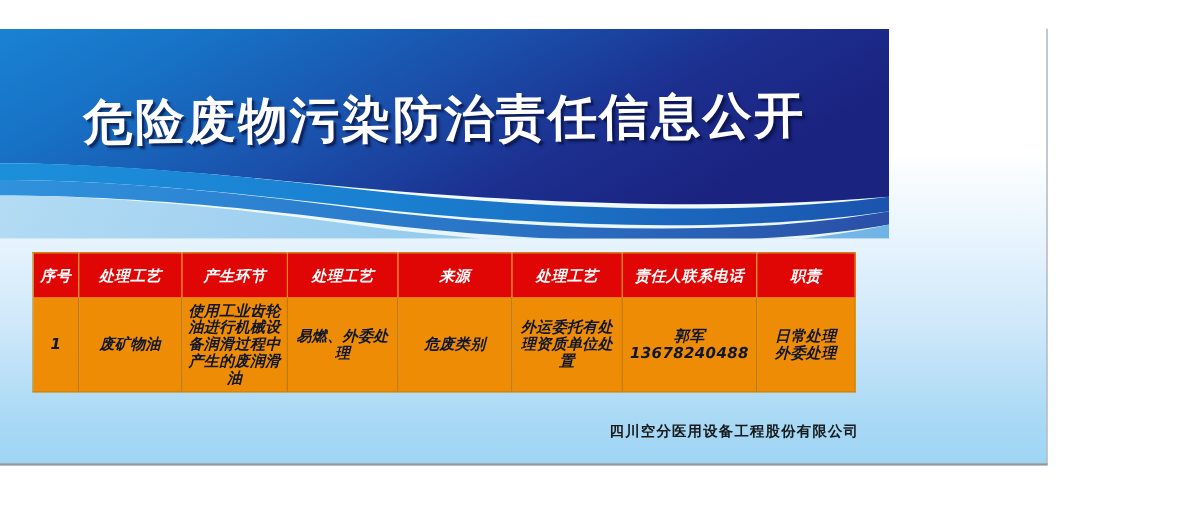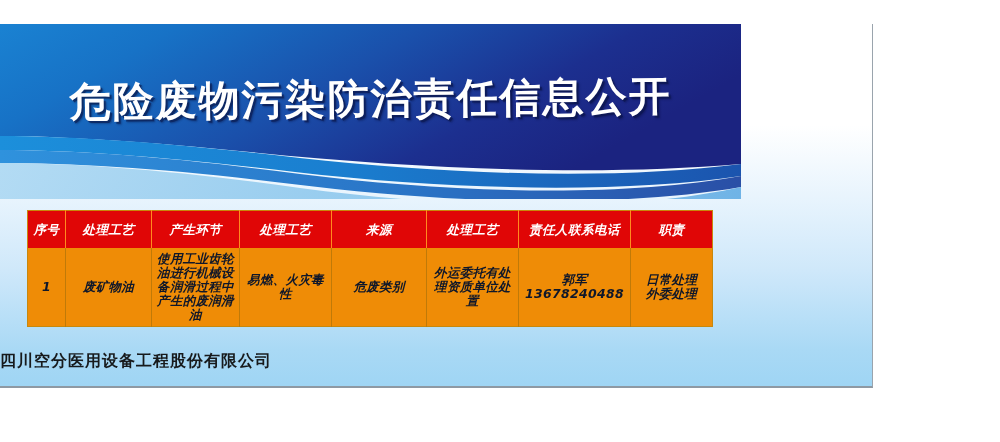--- a/index.html
+++ b/index.html
@@ -117,22 +117,22 @@
   .col-duty  { width: 82px; }
 
   .cell-wrap { display: block; white-space: pre-line; }
 
   
   #company-name {
     position: absolute;
     left: 0px;
     top: 327px;
     width: 716px;
-    text-align: left;
-    font-size: 16px;
+    text-align: right;
+    font-size: 12px;
     font-weight: bold;
     color: #171a1c;
     letter-spacing: 1px;
     white-space: nowrap;
   }
 </style>
 </head>
 <body>
 
 <div id="poster">
@@ -209,21 +209,21 @@
         <td>
             <span class="cell-wrap">1</span>
           </td>
         <td>
             <span class="cell-wrap">废矿物油</span>
           </td>
         <td>
             <span class="cell-wrap">使用工业齿轮油进行机械设备润滑过程中产生的废润滑油</span>
           </td>
         <td>
-            <span class="cell-wrap">易燃、火灾毒性</span>
+            <span class="cell-wrap">易燃、外委处理</span>
           </td>
         <td>
             <span class="cell-wrap">危废类别</span>
           </td>
         <td>
             <span class="cell-wrap">外运委托有处理资质单位处置</span>
           </td>
         <td>
             <span class="cell-wrap">郭军
 13678240488</span>

